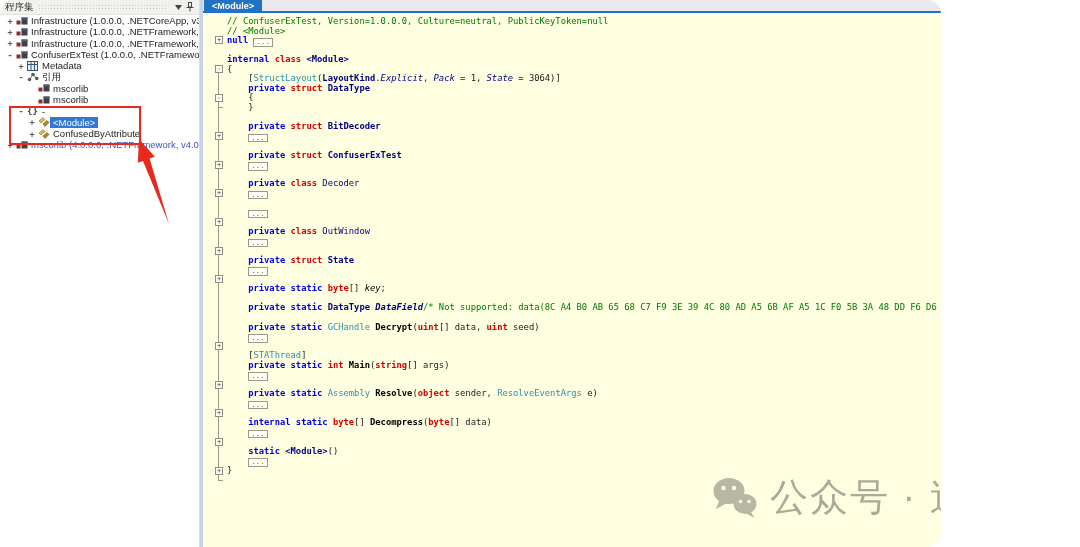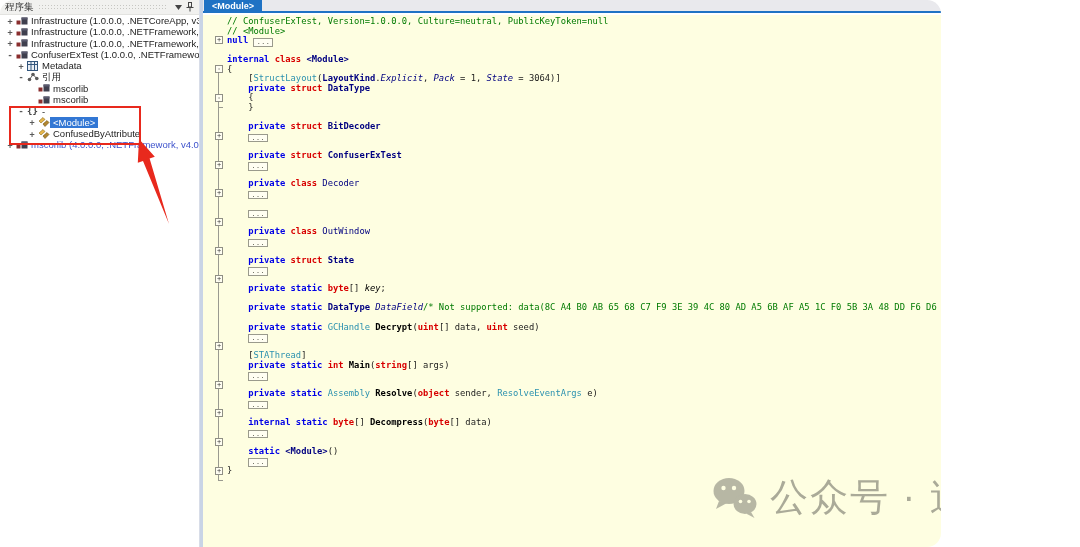--- a/index.html
+++ b/index.html
@@ -54,21 +54,21 @@
   .code-line { height:9.56px; font:8.8px/9.56px "DejaVu Sans Mono", monospace;
                white-space:pre; color:#1a1a1a; }
   .cm { color:#007a00; }
   .kw { color:#0000e6; font-weight:bold; }
   .tk { color:#d80000; font-weight:bold; }
   .ud { color:#000080; font-weight:bold; }
   .cl { color:#000080; }
   .kt { color:#2b91af; }
   .me { color:#000; font-weight:bold; }
   .fi { color:#000; font-style:italic;text-align:right; }
-  .fd { color:#000080; font-weight:normal; font-style:italic; }
+  .fd { color:#000080; font-weight:bold; font-style:italic; }
   .it { color:#000080; font-style:italic; }
   .pl { color:#1a1a1a; }
   .dots-box { display:inline-block; border:1px solid #9a9a8c; background:#fffef2;
               color:#6b6b5e; font-size:7.5px; line-height:6px; height:8.5px;
               padding:0 2px; vertical-align:-1px; }
 
   
   #anno-rect { position:absolute; left:9px; top:106px; width:132px; height:39px;
                border:2px solid #e8291d; z-index:6; pointer-events:none; }
   #anno-arrow { position:absolute; left:0; top:0; z-index:7; pointer-events:none; }

